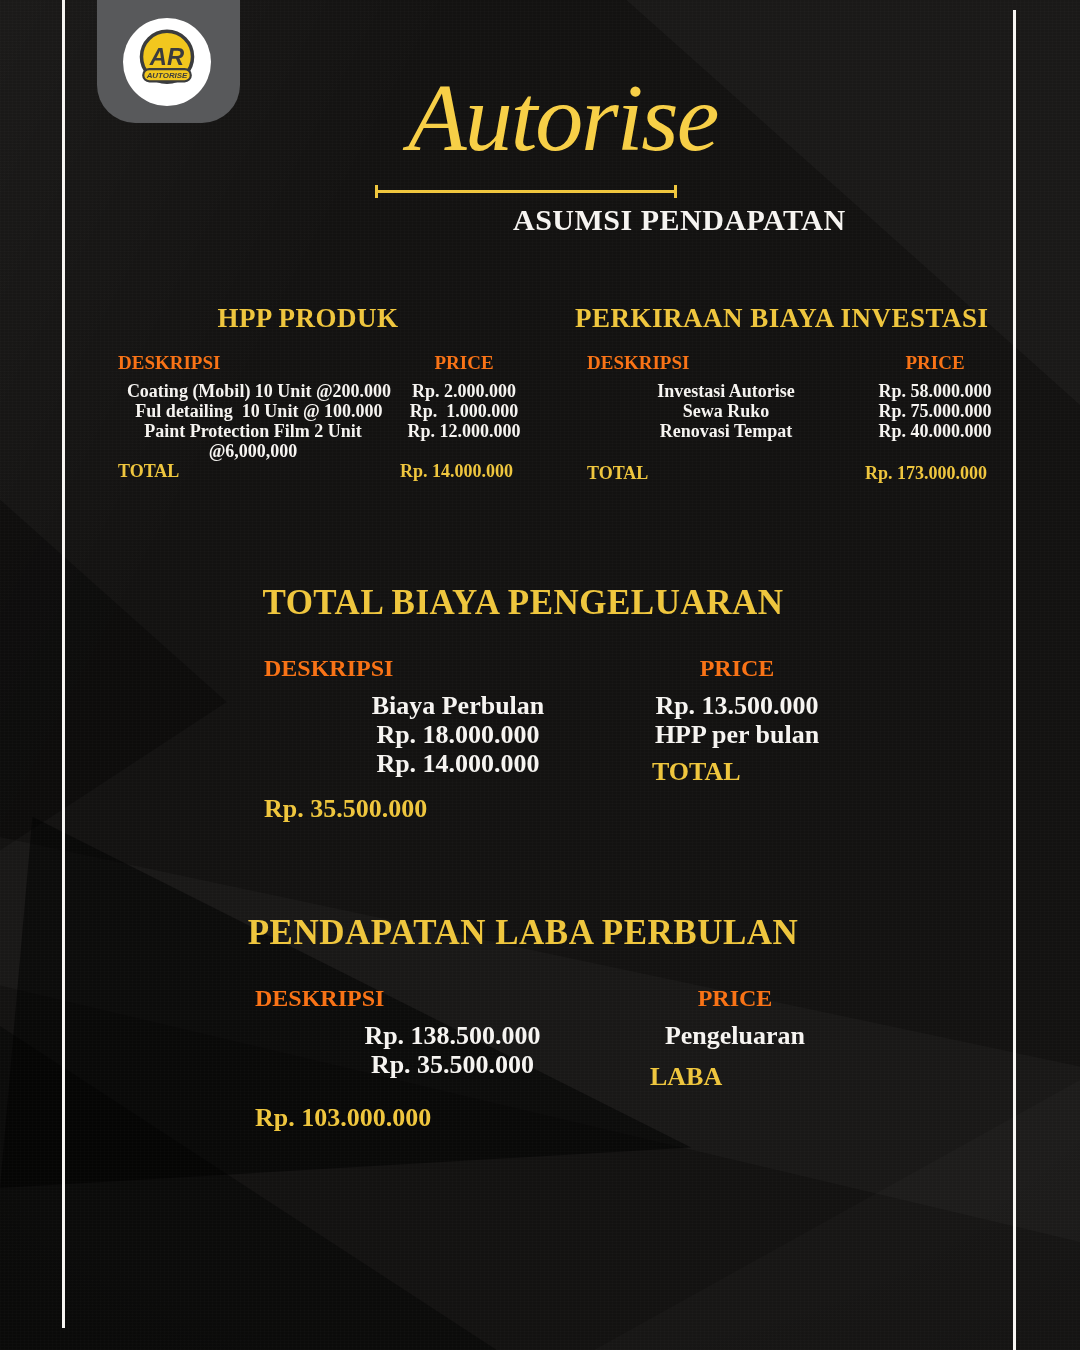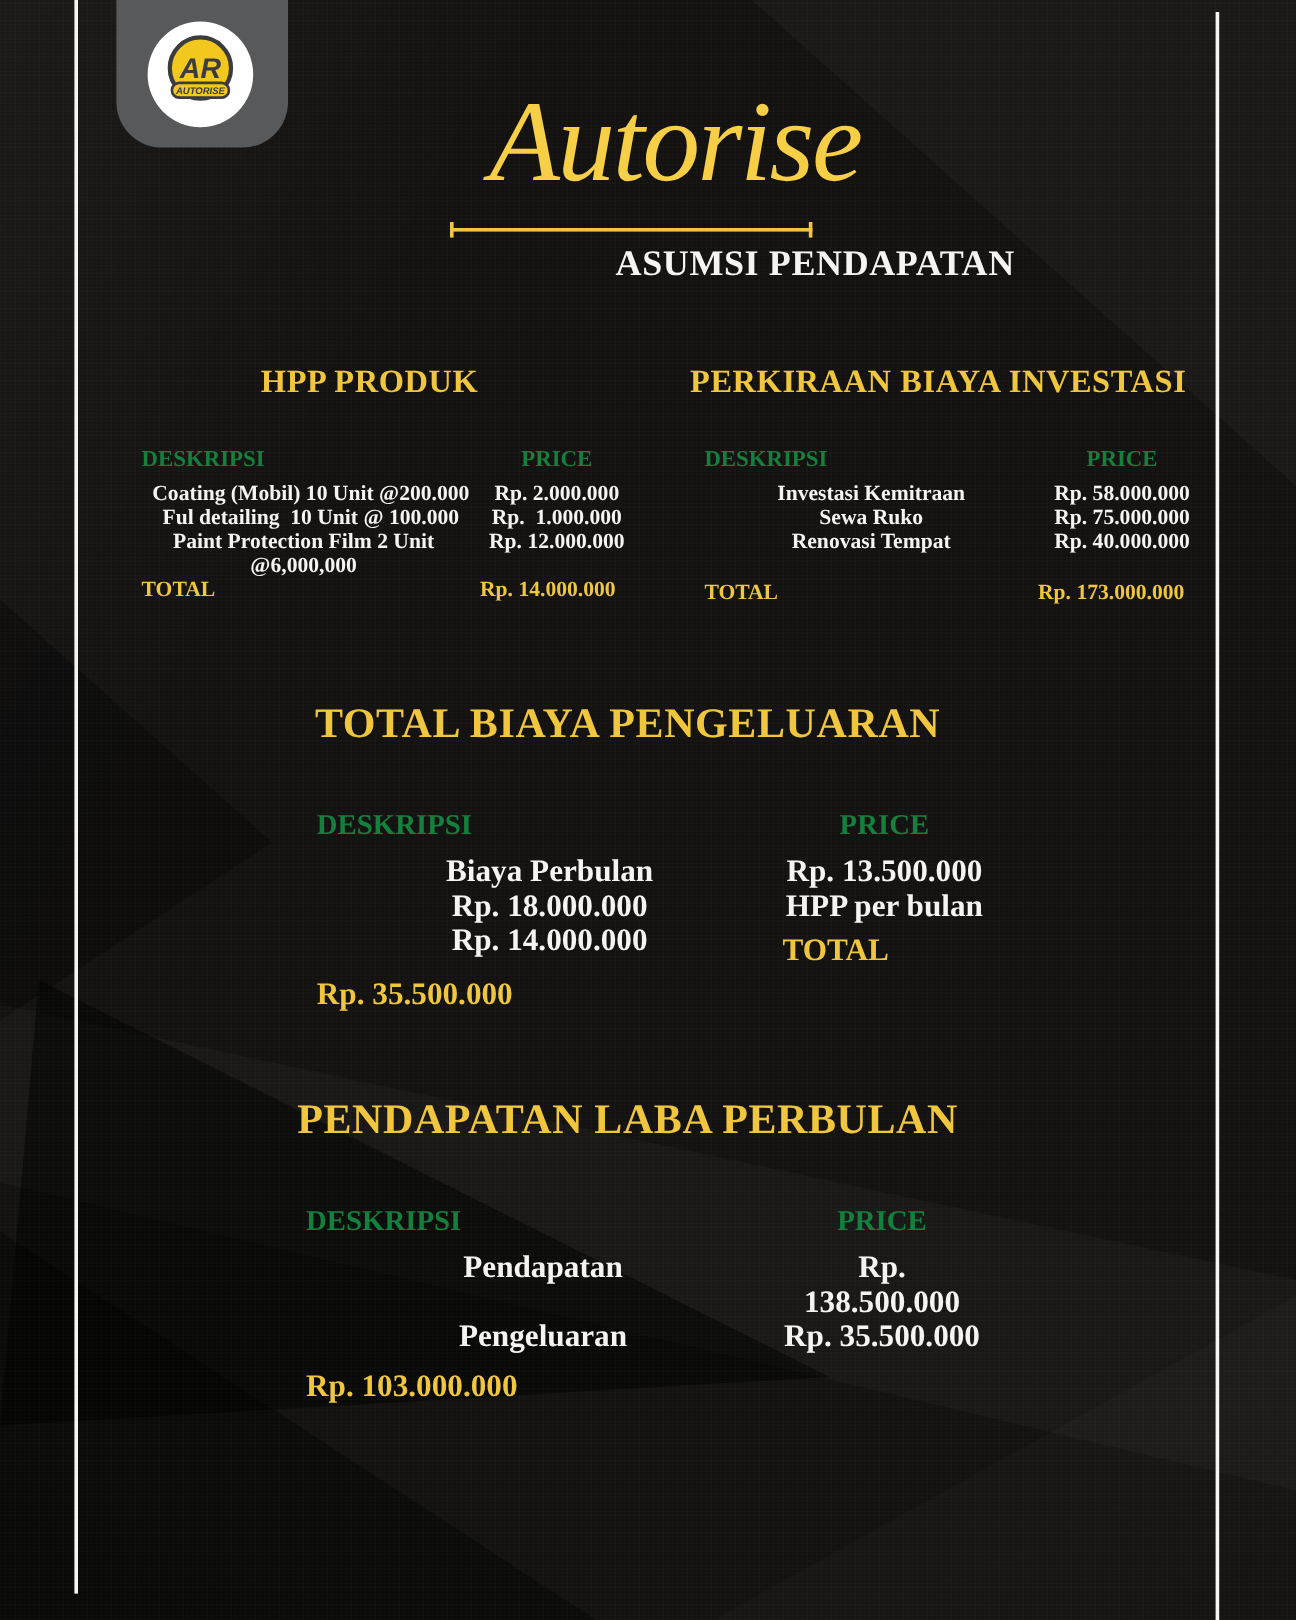--- a/index.html
+++ b/index.html
@@ -59,21 +59,21 @@
   .white  { color:#f6f4f1;text-align:center; }
   .section-title {
     position:absolute; text-align:center; font-weight:700; color:#efc63e; letter-spacing:0.5px; white-space:nowrap;
   }
   .st-small { font-size:27px; }
   .st-large { font-size:35px; }
 
   
   .tbl { position:absolute; display:grid; }
   .cell { white-space:pre-wrap; font-weight:700; }
-  .hdr  { color:#15803d;margin-top:20px; }
+  .hdr  { color:#f97316; }
   .price-hdr { text-align:center; }
   .total { color:#efc63e; }
 
   .tbl-small { font-size:18px; line-height:20px; }
   .tbl-small .hdr { font-size:19px; line-height:22px; padding-bottom:7px; }
   .tbl-large { font-size:26px; line-height:29px; }
   .tbl-large .hdr { font-size:24px; line-height:26px; padding-bottom:10px; }
 
   .gap22 { margin-top:22px; }
   .gap8  { margin-top:8px; }
@@ -130,21 +130,21 @@
     <div class="cell white" style="width:270px">Paint Protection Film 2 Unit @6,000,000</div>
     <div class="cell white">Rp. 12.000.000</div>
     <div class="cell total">TOTAL</div>
     <div class="cell total">Rp. 14.000.000</div>
   </div>
 
   <div class="section-title st-small" style="left:575px; top:303px; width:400px;">PERKIRAAN BIAYA INVESTASI</div>
   <div class="tbl tbl-small" id="tbl-inv">
     <div class="cell hdr">DESKRIPSI</div>
     <div class="cell hdr price-hdr">PRICE</div>
-    <div class="cell white">Investasi Kemitraan</div>
+    <div class="cell white">Investasi Autorise</div>
     <div class="cell white">Rp. 58.000.000</div>
     <div class="cell white">Sewa Ruko</div>
     <div class="cell white">Rp. 75.000.000</div>
     <div class="cell white">Renovasi Tempat</div>
     <div class="cell white">Rp. 40.000.000</div>
     <div class="cell total gap22">TOTAL</div>
     <div class="cell total gap22">Rp. 173.000.000</div>
   </div>
 
   <div class="section-title st-large" style="left:0; top:583px; width:1046px;">TOTAL BIAYA PENGELUARAN</div>
@@ -157,20 +157,20 @@
     <div class="cell white">HPP per bulan</div>
     <div class="cell white">Rp. 14.000.000</div>
     <div class="cell total gap8">TOTAL</div>
     <div class="cell total gap8">Rp. 35.500.000</div>
   </div>
 
   <div class="section-title st-large" style="left:0; top:913px; width:1046px;">PENDAPATAN LABA PERBULAN</div>
   <div class="tbl tbl-large" id="tbl-laba">
     <div class="cell hdr">DESKRIPSI</div>
     <div class="cell hdr price-hdr">PRICE</div>
-    <div class="cell white">Pendapatan</div>
     <div class="cell white">Rp. 138.500.000</div>
     <div class="cell white">Pengeluaran</div>
     <div class="cell white">Rp. 35.500.000</div>
+    <div class="cell total gap12">LABA</div>
     <div class="cell total gap12">Rp. 103.000.000</div>
   </div>
 
 </div>
 
 </body></html>

